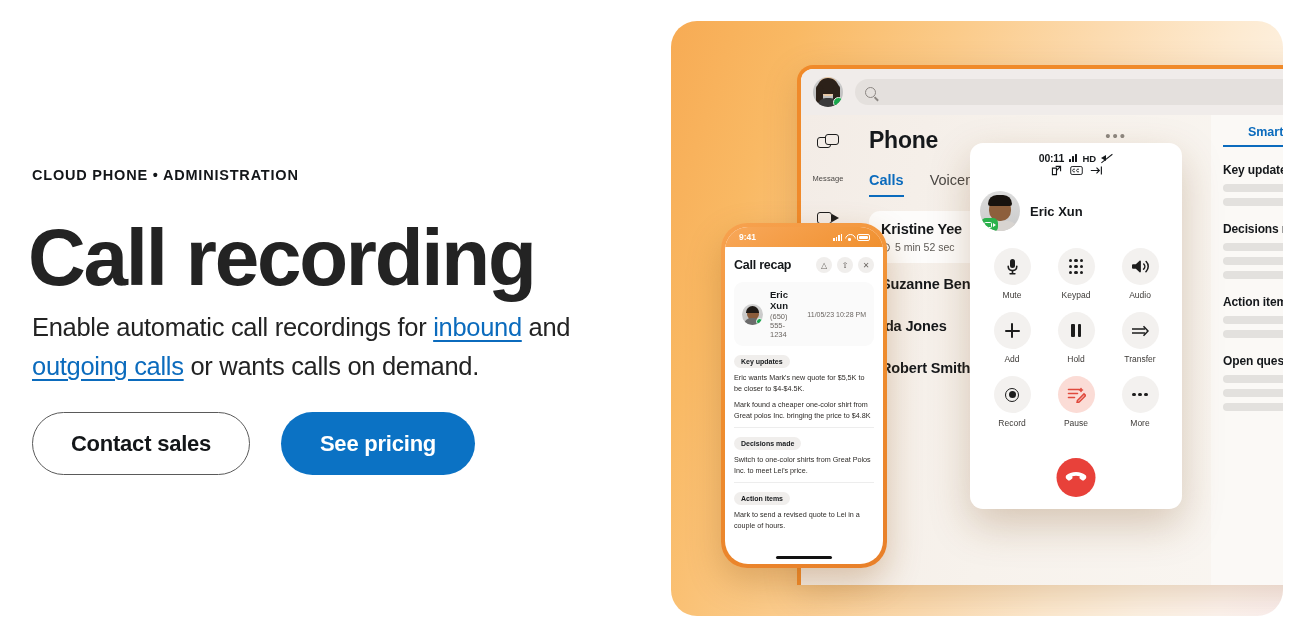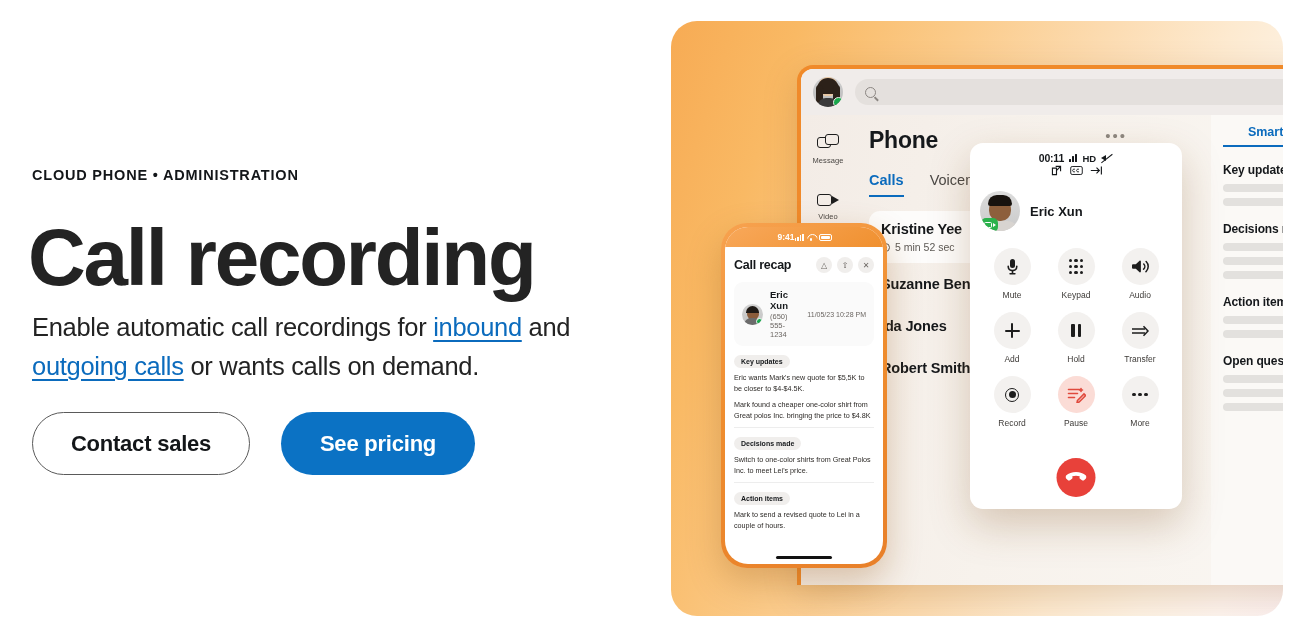--- a/index.html
+++ b/index.html
@@ -70,21 +70,21 @@
   .searchbar {
     flex: 1; height: 26px; background: #e4e0dd; border-radius: 13px;
     display: flex; align-items: center; padding: 0 10px; gap: 7px;
   }
   .mag { width: 11px; height: 11px; border: 1.5px solid #8b8682; border-radius: 50%; position: relative; flex: none; }
   .mag::after { content:''; position: absolute; right: -4px; bottom: -3px; width: 5px; height: 1.5px; background: #8b8682; transform: rotate(45deg); }
 
   .desktop-body { position: relative; height: 474px; background: linear-gradient(100deg,#f3ece6 0%, #f7f2ec 40%, #faf7f3 100%); display: flex; }
 
   .rail { width: 54px; padding-top: 14px; display: flex; flex-direction: column; align-items: center; gap: 16px; }
-  .rail-item { width: 46px; border-radius: 9px; padding: 5px 0 4px; display: flex; flex-direction: column; align-items: center; gap: 2px; }
+  .rail-item { width: 46px; border-radius: 9px; padding: 5px 0 4px; display: flex; flex-direction: column; align-items: center; gap: 20px; }
   .rail-item.active { background: #eae5e0; }
   .rail-label { font-size: 7.5px; color: #4a4744; letter-spacing: .01em; }
   .ic { width: 22px; height: 20px; position: relative; }
   
   .ic-msg .b1 { position:absolute; left:0; top:3px; width:14px; height:11px; border:1.7px solid #1d1d1d; border-radius:3px;}
   .ic-msg .b2 { position:absolute; right:0; top:0px; width:14px; height:11px; border:1.7px solid #1d1d1d; border-radius:3px; background:#f3ece6;}
   
   .ic-vid .scr { position:absolute; left:0; top:4px; width:15px; height:12px; border:1.8px solid #1d1d1d; border-radius:3px;}
   .ic-vid .tri { position:absolute; right:0px; top:6px; width:0; height:0; border-top:4px solid transparent; border-bottom:4px solid transparent; border-left:7px solid #1d1d1d;}
   
@@ -120,21 +120,21 @@
     background: #fbf9f6; padding: 18px 12px 0 12px;
   }
 
   
   .phone {
     position: absolute; left: 50px; top: 202px; width: 166px; height: 345px;
     border-radius: 26px; background: linear-gradient(150deg,#f7a24f,#ef8d2e 45%,#e8802a);
     padding: 4px; box-shadow: 0 14px 34px rgba(150,85,20,.3);
   }
   .phone-screen { position: relative; width: 100%; height: 100%; border-radius: 23px; background: #fff; overflow: hidden; }
-  .phone-status { height: 20px; display: flex; align-items: center; justify-content: center; padding: 0 13px 0 14px;
+  .phone-status { height: 20px; display: flex; align-items: center; justify-content: space-between; padding: 0 13px 0 14px;
      background: linear-gradient(150deg,#f8a85a,#f0902f); }
   .ph-time { font-size: 8.5px; font-weight: 700; color: #fff; }
   .ph-icons { display: flex; align-items: flex-end; gap: 3px; }
   .sig { display:flex; align-items:flex-end; gap:1px; }
   .sig i { display:block; width:1.5px; background:#fff; }
   .wifi { width: 9px; height: 7px; position: relative; }
   .wifi::before { content:''; position:absolute; left:0; top:0; width:9px; height:9px; border:1.4px solid #fff; border-radius:50%; clip-path: polygon(0 0,100% 0,100% 45%,0 45%); }
   .wifi::after { content:''; position:absolute; left:3.3px; bottom:0; width:2.4px; height:2.4px; background:#fff; border-radius:50%; }
   .batt { width: 13px; height: 7px; border: 1.2px solid #fff; border-radius: 2px; position: relative; }
   .batt::after { content:''; position:absolute; inset:1px; background:#fff; border-radius:1px; }

